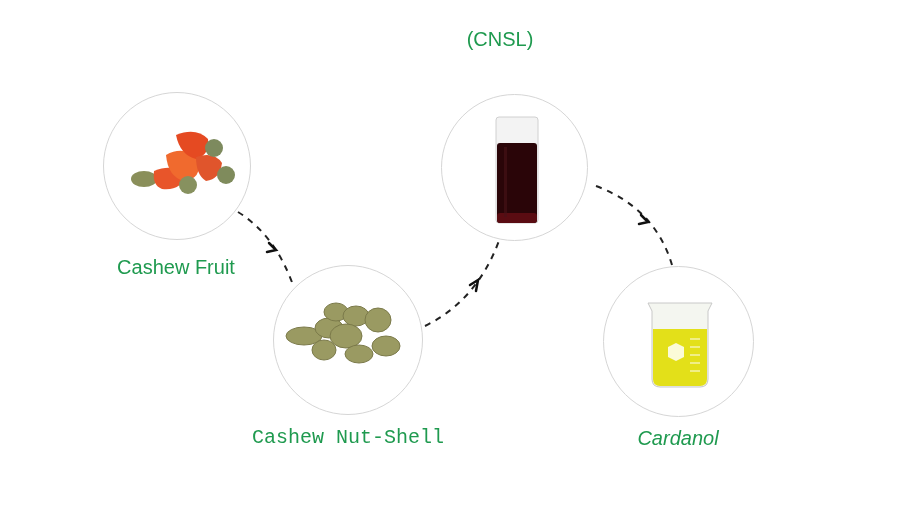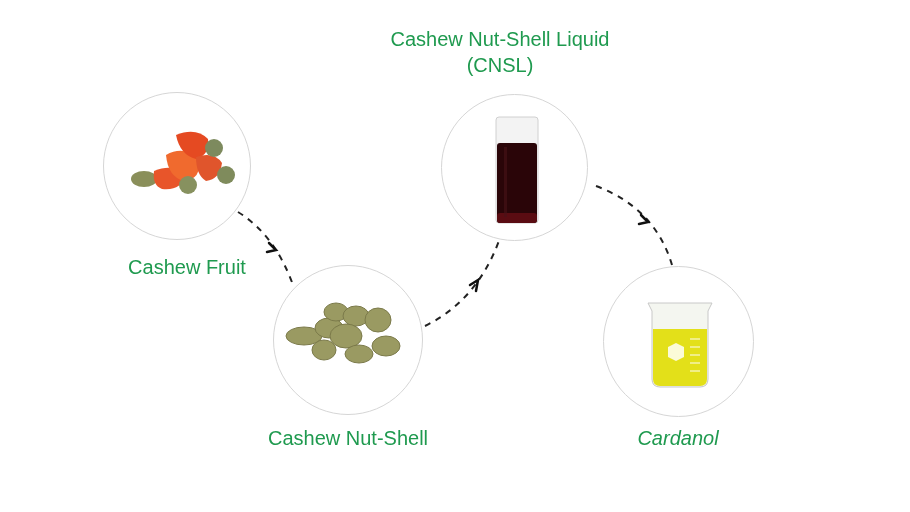--- a/index.html
+++ b/index.html
@@ -29,45 +29,44 @@
     <ellipse cx="40" cy="86" rx="13" ry="8" fill="#8a8f5a"></ellipse>
     <path d="M50,78 Q70,70 80,82 Q78,98 58,96 Q48,92 50,78Z" fill="#e8552a"></path>
     <path d="M62,62 Q80,52 95,66 Q98,86 80,88 Q64,84 62,62Z" fill="#f06a2e"></path>
     <path d="M72,42 Q92,34 104,46 Q106,62 92,66 Q76,62 72,42Z" fill="#e54a22"></path>
     <path d="M92,64 Q110,58 118,70 Q116,86 102,88 Q92,82 92,64Z" fill="#e0552c"></path>
     <circle cx="110" cy="55" r="9" fill="#7d8a5e"></circle>
     <circle cx="84" cy="92" r="9" fill="#87915f"></circle>
     <circle cx="122" cy="82" r="9" fill="#7f8b5c"></circle>
   </svg>
 </div>
-<div class="label" style="left:107px;top:254px;width:160px;">
+<div class="label" style="left:96px;top:254px;width:160px;">
   <span>Cashew Fruit</span>
 </div>
 
 <div class="circle" style="left:273px;top:265px;width:150px;height:150px;">
   <svg width="150" height="150">
     <g fill="#9a9a62" stroke="#7b7a4a" stroke-width="1">
       <ellipse cx="30" cy="70" rx="18" ry="9"></ellipse>
       <ellipse cx="55" cy="62" rx="14" ry="10"></ellipse>
       <ellipse cx="62" cy="46" rx="12" ry="9"></ellipse>
       <ellipse cx="82" cy="50" rx="13" ry="10"></ellipse>
       <ellipse cx="104" cy="54" rx="13" ry="12"></ellipse>
       <ellipse cx="72" cy="70" rx="16" ry="12"></ellipse>
       <ellipse cx="50" cy="84" rx="12" ry="10"></ellipse>
       <ellipse cx="85" cy="88" rx="14" ry="9"></ellipse>
       <ellipse cx="112" cy="80" rx="14" ry="10"></ellipse>
     </g>
   </svg>
 </div>
-<div class="label" style="left:248px;top:425px;width:200px;">
+<div class="label" style="left:248px;top:425px;width:200px;font-family:Liberation Mono, monospace;">
   <div>Cashew Nut-Shell</div>
 </div>
 
 <div class="label" style="left:380px;top:26px;width:240px;">
-  <div>Cashew Nut-Shell Liquid</div>
   <div>(CNSL)</div>
 </div>
 <div class="circle" style="left:441px;top:94px;width:147px;height:147px;">
   <svg width="147" height="147">
     <rect x="54" y="22" width="42" height="106" rx="3" fill="#f3f3f3" stroke="#d0d0d0"></rect>
     <rect x="55" y="48" width="40" height="80" rx="3" fill="#2a0508"></rect>
     <rect x="55" y="118" width="40" height="10" rx="3" fill="#5a0c12"></rect>
     <rect x="62" y="52" width="3" height="70" fill="#4a1218" opacity="0.6"></rect>
   </svg>
 </div>

